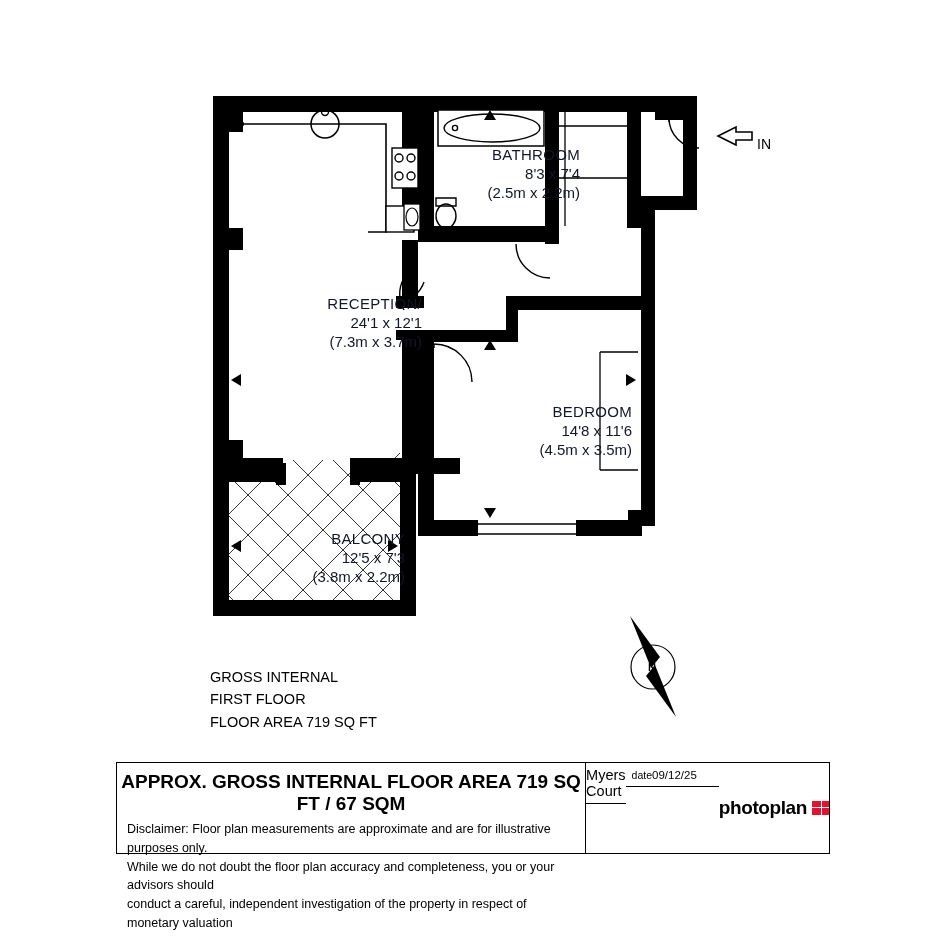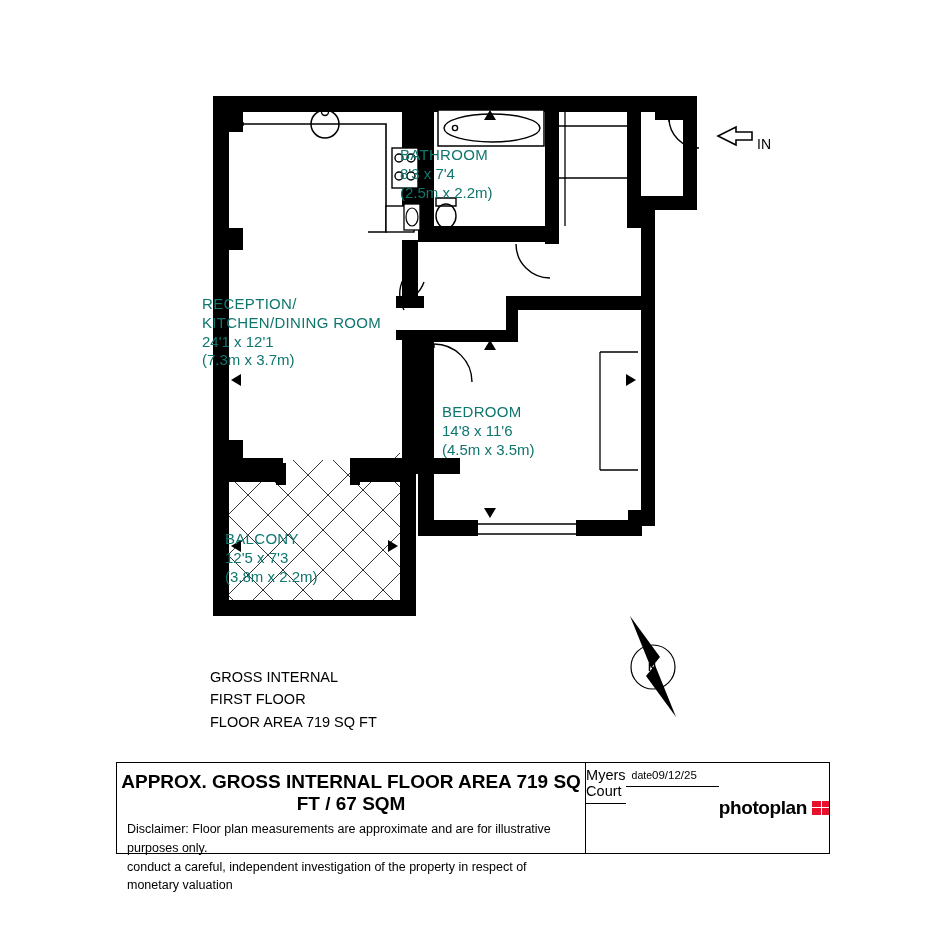--- a/index.html
+++ b/index.html
@@ -17,23 +17,23 @@
   }
   #floorplan {
     position: absolute;
     left: 0;
     top: 0;
     width: 945px;
     height: 945px;
   }
   .room-label {
     position: absolute;
-    text-align: left;
+    text-align: right;
     font-family: "Liberation Sans", sans-serif;
-    color: #0f766e;
+    color: #0f172a;
     line-height: 1.25;
     white-space: nowrap;
   }
   .room-name {
     font-size: 15px;
     letter-spacing: 0.3px;
   }
   .room-dims {
     font-size: 15px;
   }
@@ -316,21 +316,20 @@
 </svg>
 
 <div class="room-label" style="left:400px; top:146px; width:180px;">
   <div class="room-name">BATHROOM</div>
   <div class="room-dims">8'3 x 7'4</div>
   <div class="room-dims-m">(2.5m x 2.2m)</div>
 </div>
 
 <div class="room-label" style="left:202px; top:295px; width:220px;">
   <div class="room-name">RECEPTION/</div>
-  <div class="room-name">KITCHEN/DINING ROOM</div>
   <div class="room-dims">24'1 x 12'1</div>
   <div class="room-dims-m">(7.3m x 3.7m)</div>
 </div>
 
 <div class="room-label" style="left:442px; top:403px; width:190px;">
   <div class="room-name">BEDROOM</div>
   <div class="room-dims">14'8 x 11'6</div>
   <div class="room-dims-m">(4.5m x 3.5m)</div>
 </div>
 
@@ -348,20 +347,21 @@
   <div>GROSS INTERNAL</div>
   <div>FIRST FLOOR</div>
   <div>FLOOR AREA 719 SQ FT</div>
 </div>
 
 <div class="panel">
   <div class="panel-left">
     <div class="panel-title">APPROX. GROSS INTERNAL FLOOR AREA 719 SQ FT / 67 SQM</div>
     <div class="panel-disclaimer">
       <div>Disclaimer: Floor plan measurements are approximate and are for illustrative purposes only.</div>
+      <div>While we do not doubt the floor plan accuracy and completeness, you or your advisors should</div>
       <div>conduct a careful, independent investigation of the property in respect of monetary valuation</div>
     </div>
   </div>
   <div class="panel-right">
     <div class="panel-addr">Myers Court</div>
     <div class="panel-date">
       <span>date</span>
       <span class="date-value">09/12/25</span>
     </div>
     <div class="panel-logo">

